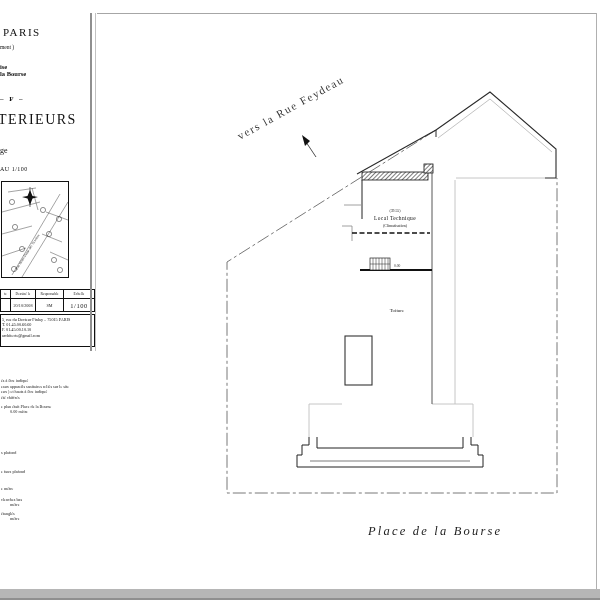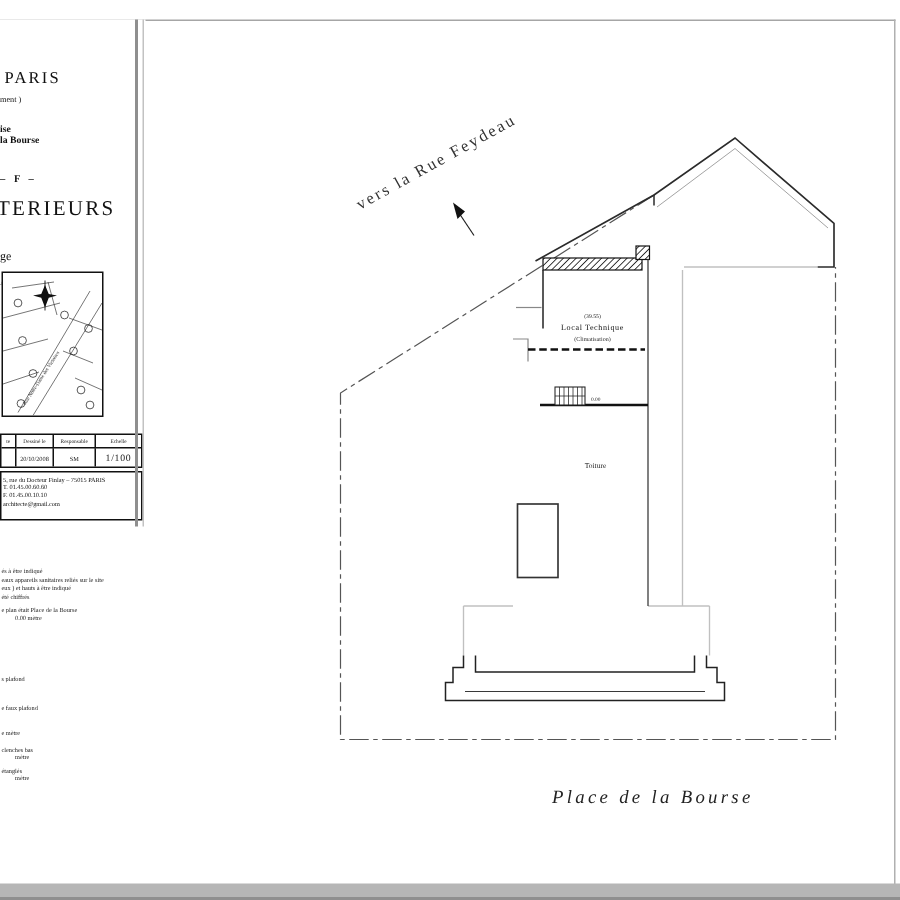--- a/index.html
+++ b/index.html
@@ -7,21 +7,21 @@
          font-family:"Liberation Serif", serif;color:#1a1a1a;}
   .abs{position:absolute;}
   
   #top-border{left:0;top:13px;width:597px;height:1px;background:#a6a6a6;}
   #right-border{left:596px;top:13px;width:1px;height:577px;background:#b0b0b0;}
   #bottom-band{left:0;top:589px;width:600px;height:9px;background:#b6b6b6;border-bottom:2px solid #8f8f8f;}
   
   #title-block{left:0;top:13px;width:97px;height:338px;background:#fff;overflow:hidden;}
   #tb-line1{left:90px;top:13px;width:2px;height:338px;background:#8f8f8f;}
   #tb-line2{left:95px;top:13px;width:1px;height:338px;background:#c2c2c2;}
-  .tb-text{position:absolute;white-space:nowrap;color:#111;margin-top:20px;}
+  .tb-text{position:absolute;white-space:nowrap;color:#111;}
   #tb-city{left:3px;top:13px;font-size:11px;letter-spacing:1.5px;}
   #tb-district{left:0;top:31px;font-size:5.5px;}
   #tb-proj1{left:0;top:50px;font-size:6.5px;font-weight:bold;}
   #tb-proj2{left:0;top:57px;font-size:6.5px;font-weight:bold;}
   #tb-permit{left:0;top:82px;font-size:7px;font-weight:bold;letter-spacing:2px;}
   #tb-title{left:-2px;top:99px;font-size:14px;letter-spacing:1.5px;}
   #tb-sub{left:0;top:133px;font-size:8px;}
   #tb-scale{left:0;top:153px;font-size:6px;letter-spacing:.5px;}
   #map-box{left:1px;top:168px;width:66px;height:95px;border:1.8px solid #111;background:#fff;}
   

